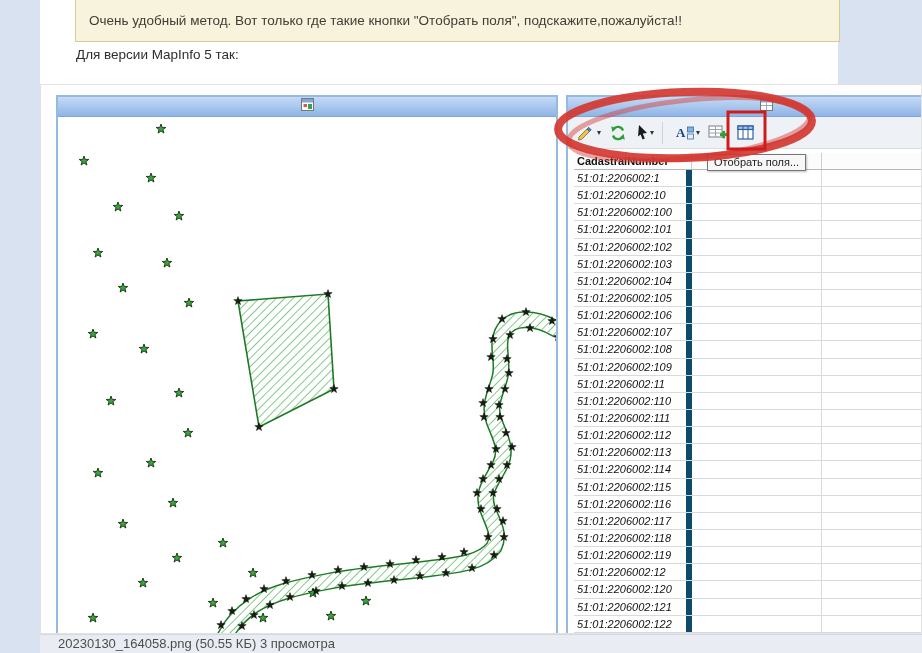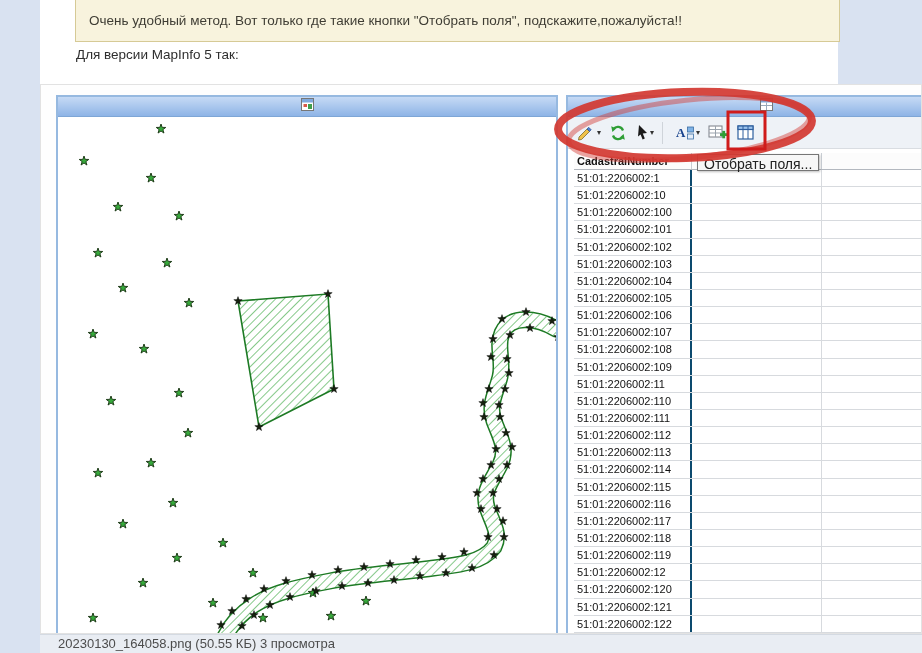--- a/index.html
+++ b/index.html
@@ -44,25 +44,25 @@
   .dd { font-size:8px; color:#333; margin-left:1px; }
   .tsep { width:7px; height:22px; border-left:1px solid #cfd4da; margin-left:2px; }
 
   .grid { position:absolute; left:6px; top:56px; right:0; bottom:0; font-size:11px; color:#111; }
   .grid-header { height:17px; display:flex; border-bottom:1px solid #b3b8bf; background:#fcfcfc; }
   .hcell { font-weight:bold; padding-left:3px; line-height:16px; }
   .hc1 { width:118px; border-right:1px solid #c9ced4; }
   .hc2 { width:130px; border-right:1px solid #c9ced4; }
   .grid-row { height:17.15px; display:flex; border-bottom:1px solid #d7dade; background:#fff; }
   .cell { line-height:16px; }
-  .c1 { width:118px; border-right:2px solid #0c4a6e; padding-left:3px; white-space:nowrap; overflow:hidden; }
+  .c1 { width:118px; border-right:6px solid #0c4a6e; padding-left:3px; white-space:nowrap; overflow:hidden;font-style:italic; }
   .c2 { width:130px; border-right:1px solid #d7dade; }
 
-  .tooltip { position:absolute; left:129px; top:57px; height:17px; padding:1px 6px 0; background:#f7f7f7;
-             border:1px solid #767676; font-size:14px; color:#222; white-space:nowrap;
+  .tooltip { position:absolute; left:139px; top:57px; height:17px; padding:1px 6px 0; background:#f7f7f7;
+             border:1px solid #767676; font-size:11px; color:#222; white-space:nowrap;
              box-shadow:1px 1px 2px rgba(0,0,0,.25); z-index:20; }
 
   .annotations { position:absolute; left:0; top:0; z-index:40; pointer-events:none; }
   .marker  { fill:none; stroke:#d23831; stroke-width:8; opacity:.92; }
   .marker2 { fill:none; stroke:#d23831; stroke-width:5; opacity:.45; }
   .marker-rect { fill:none; stroke:#cf1b1b; stroke-width:3; }
 
   .caption { position:absolute; left:0; top:634px; width:882px; height:19px; background:#e9edf3;
              border-top:1px solid #d4dae2; color:#4c4c4c; font-size:13px; line-height:18px; padding-left:18px; }
 </style>

